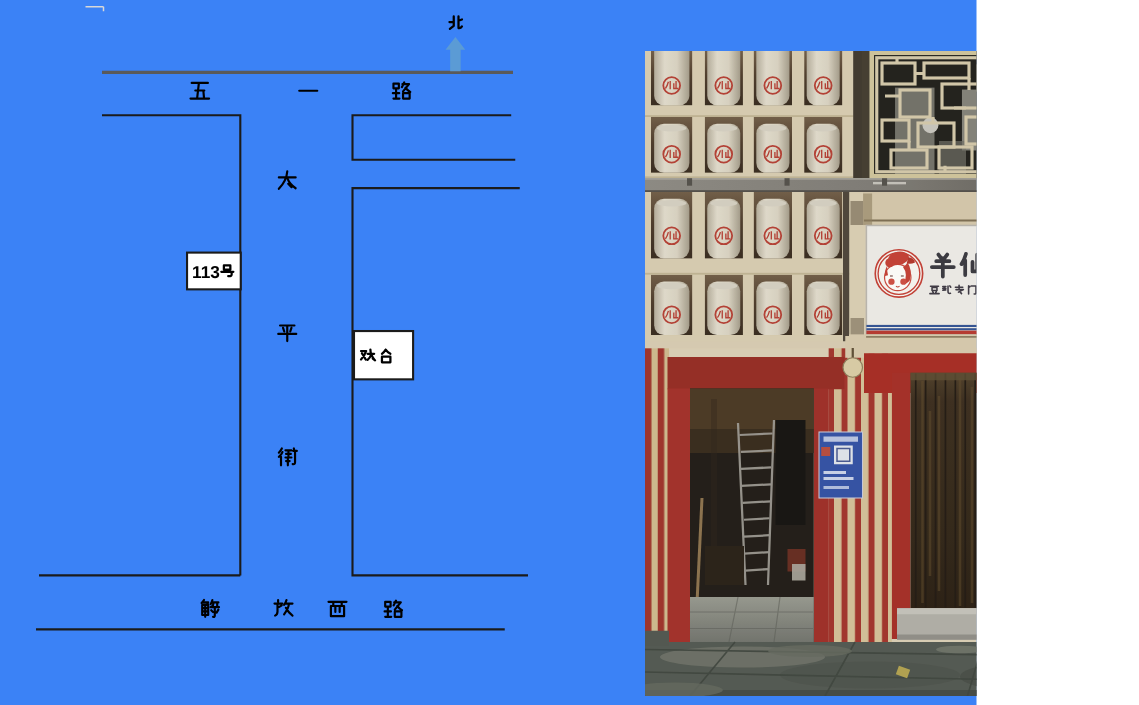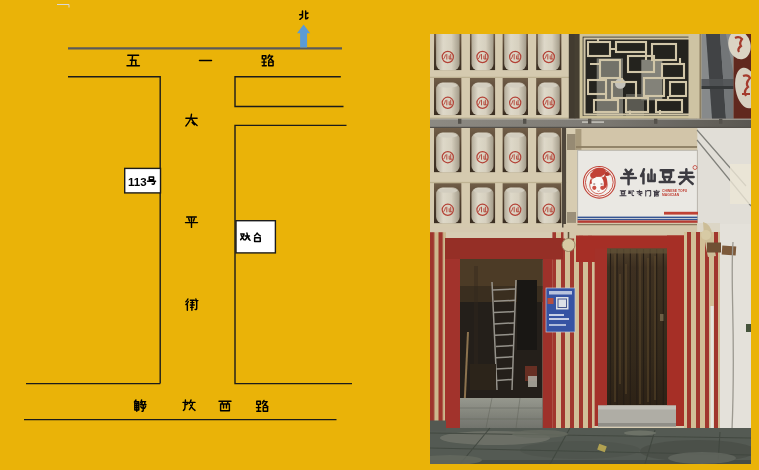--- a/index.html
+++ b/index.html
@@ -1,15 +1,15 @@
 <!DOCTYPE html>
 <html><head><meta charset="utf-8">
 <style>
 html,body{margin:0;padding:0;background:#fff;}
-#stage{position:relative;width:759px;height:470px;overflow:hidden;background:#eab308;font-family:"Liberation Sans",sans-serif;}
+#stage{position:relative;width:651px;height:470px;overflow:hidden;background:#3b82f6;font-family:"Liberation Sans",sans-serif;}
 </style></head>
 <body>
 <div id="stage">
     <svg style="position:absolute;left:0;top:0" width="430" height="470" viewBox="0 0 430 470">
       <defs>
         <path id="g-bei" d="M8,2 V13 M3,8.5 H8 M8,13 L3.5,16.5 M13.5,2 V15.5 Q16,16 17.5,13.5 M13.5,7 L17.5,5.5" fill="none" stroke-linecap="round" stroke-linejoin="round"></path>
         <path id="g-wu" d="M3.5,3.5 H17 M9.5,3.5 L8,16.5 M6.5,9.8 H14 M13.2,9.8 L13.8,16.5 M2.5,16.5 H18" fill="none" stroke-linecap="round" stroke-linejoin="round"></path>
         <path id="g-yi" d="M2.5,10 H17.5" fill="none" stroke-linecap="round" stroke-linejoin="round"></path>
         <path id="g-lu" d="M3.5,4 H8 V8 H3.5 Z M5.7,8 V16.5 M3,12 H8.3 M3.5,16.5 H8.5 M12.5,3 L10.5,7 M11,4.5 H16.5 L11.5,10.5 M13.5,7.5 Q15.5,10 17.5,11 M11.5,12 H17 V16.5 H11.5 Z" fill="none" stroke-linecap="round" stroke-linejoin="round"></path>
         <path id="g-tai" d="M3,7.5 H17 M10,2.5 Q9.5,10 3,17 M10.2,8.5 Q12,13 17,16.5 M10.8,12.8 L13.6,15.6" fill="none" stroke-linecap="round" stroke-linejoin="round"></path>

